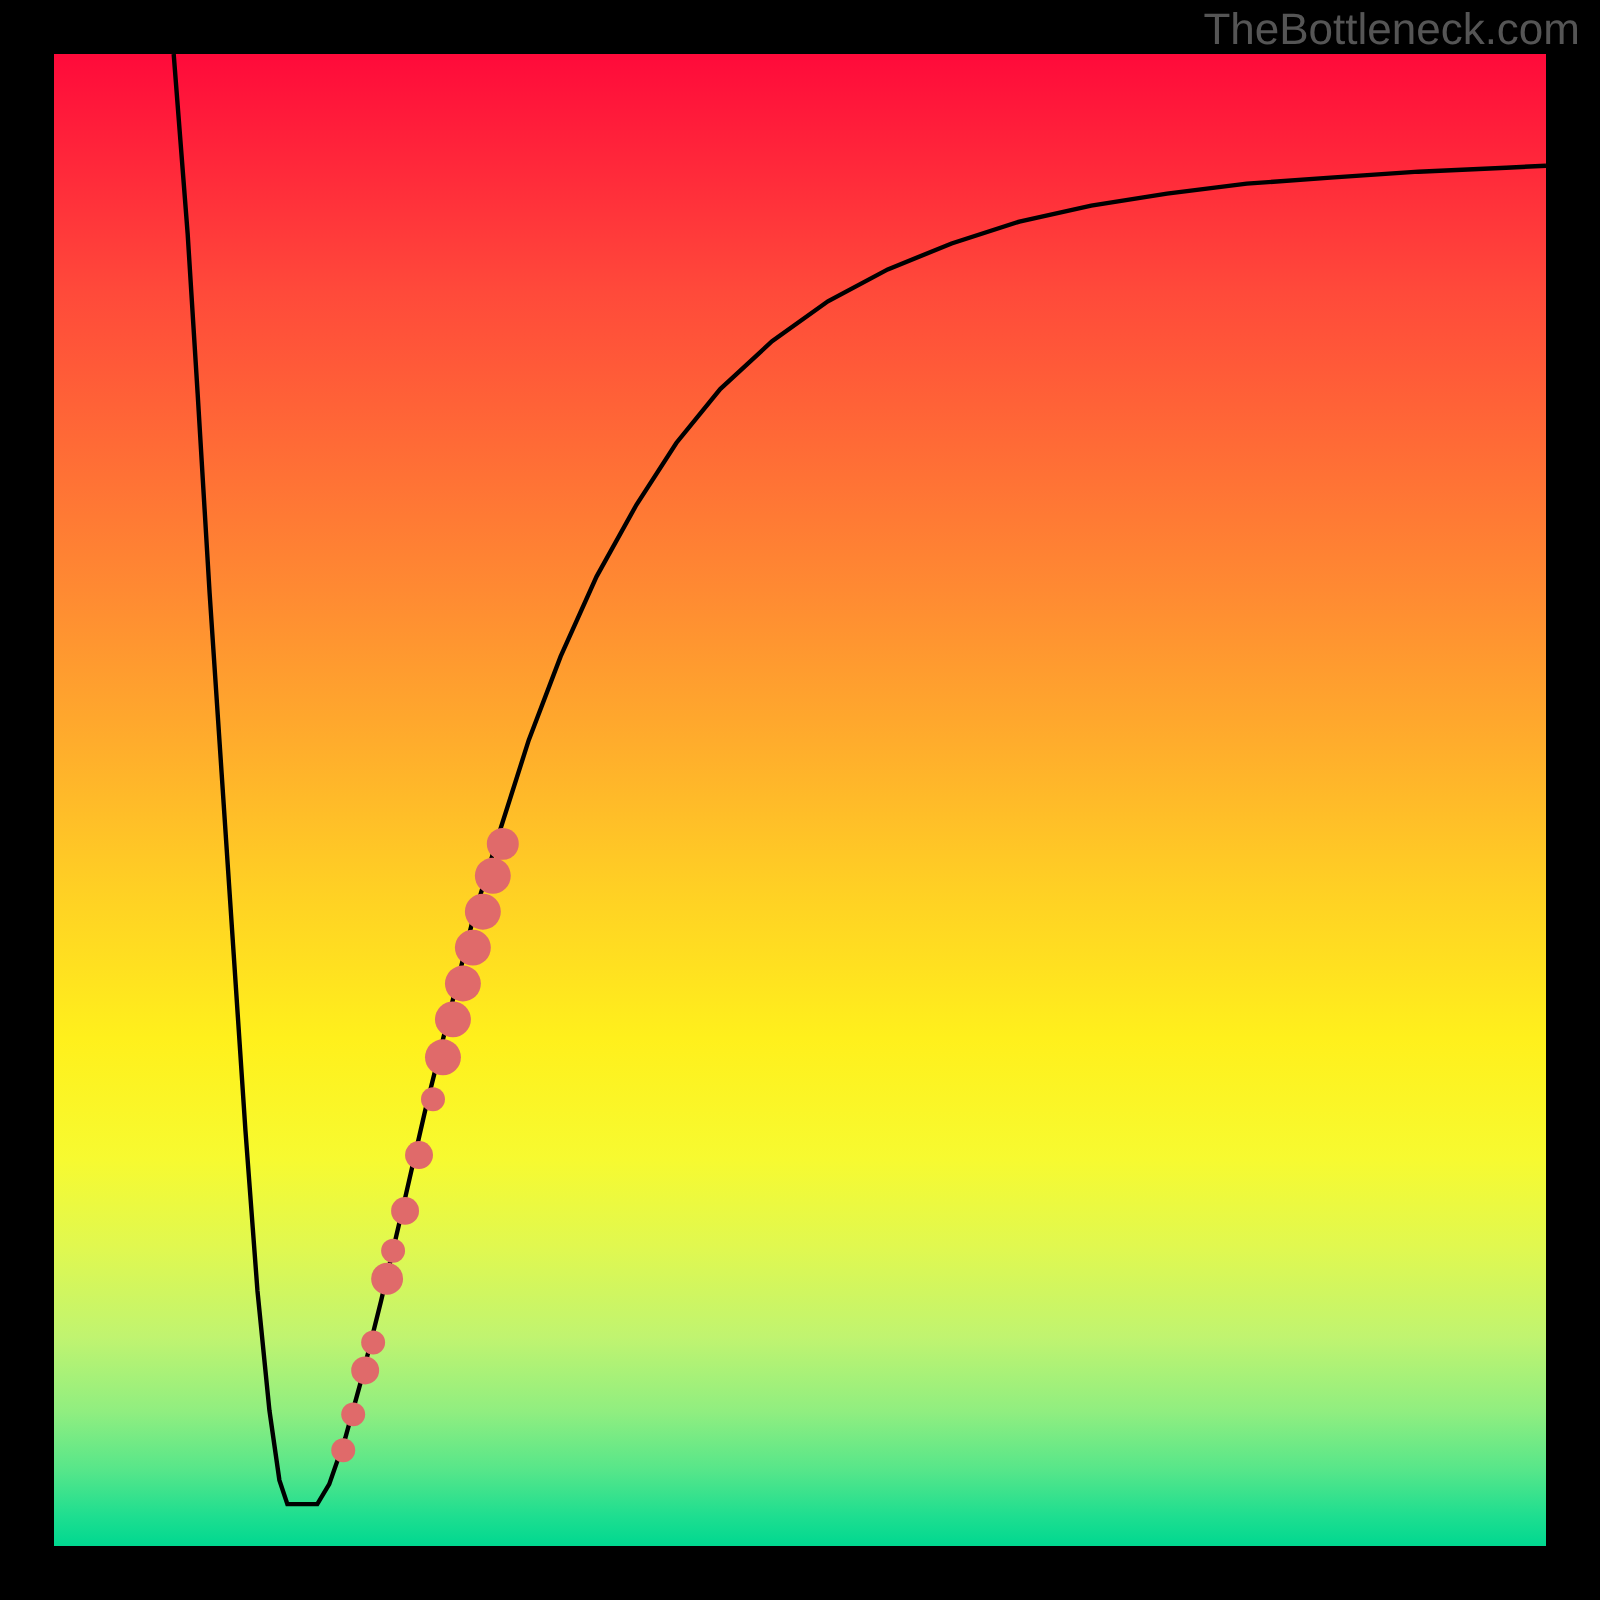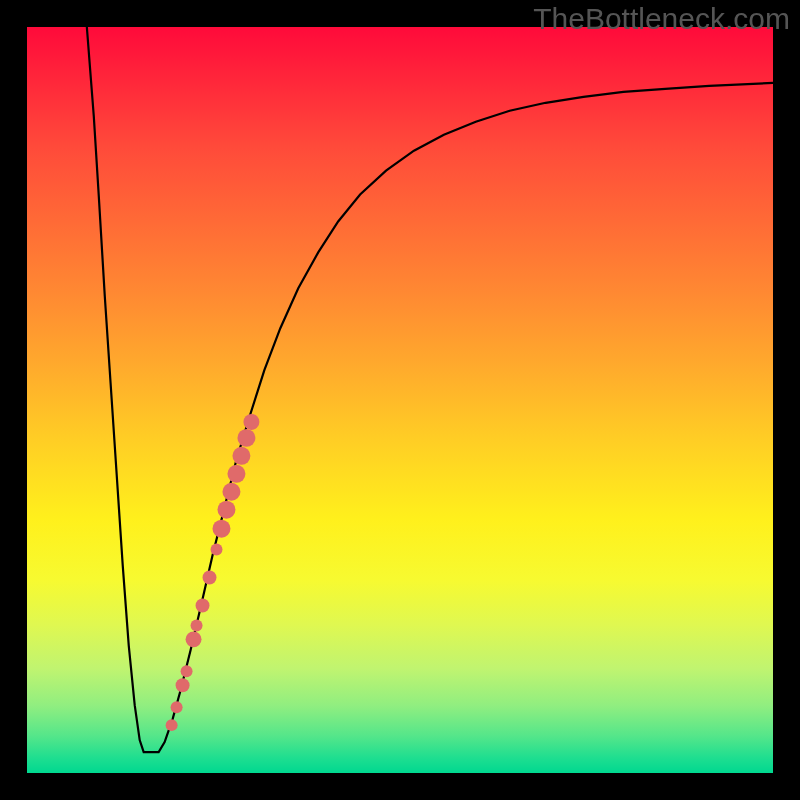--- a/index.html
+++ b/index.html
@@ -48,21 +48,21 @@
     top: 0;
     width: 100%;
     height: 100%;
     overflow: visible;
   }
   .watermark {
     position: absolute;
     top: 2px;
     right: 10px;
     color: #555;
-    font-size: 30px;
+    font-size: 22px;
     font-weight: 400;
     z-index: 5;
     user-select: none;
   }
 </style>
 </head>
 <body>
 
 <div class="stage">
   <div class="watermark">TheBottleneck.com</div>

